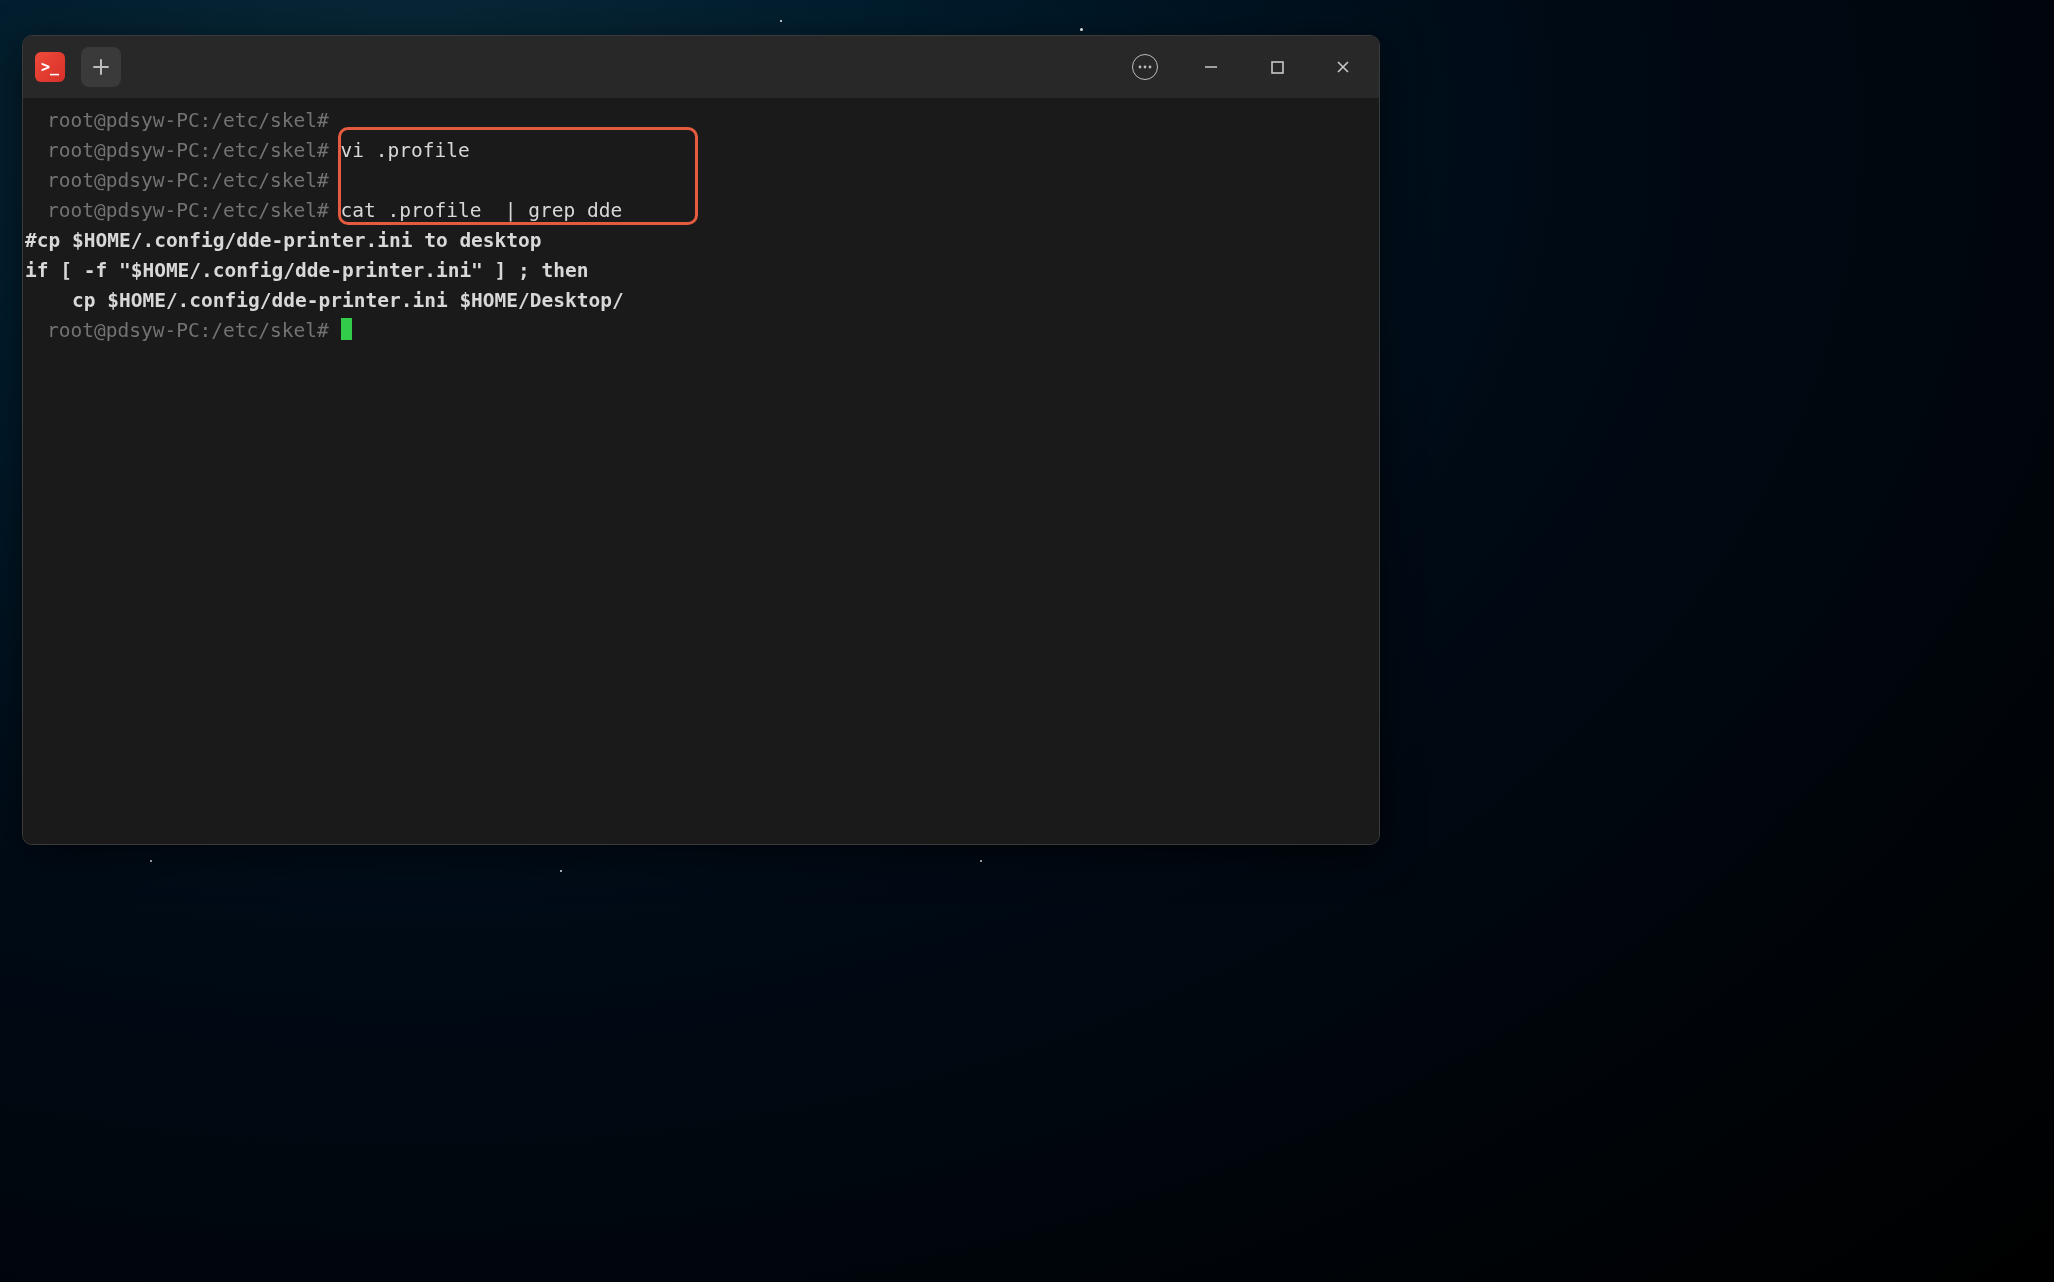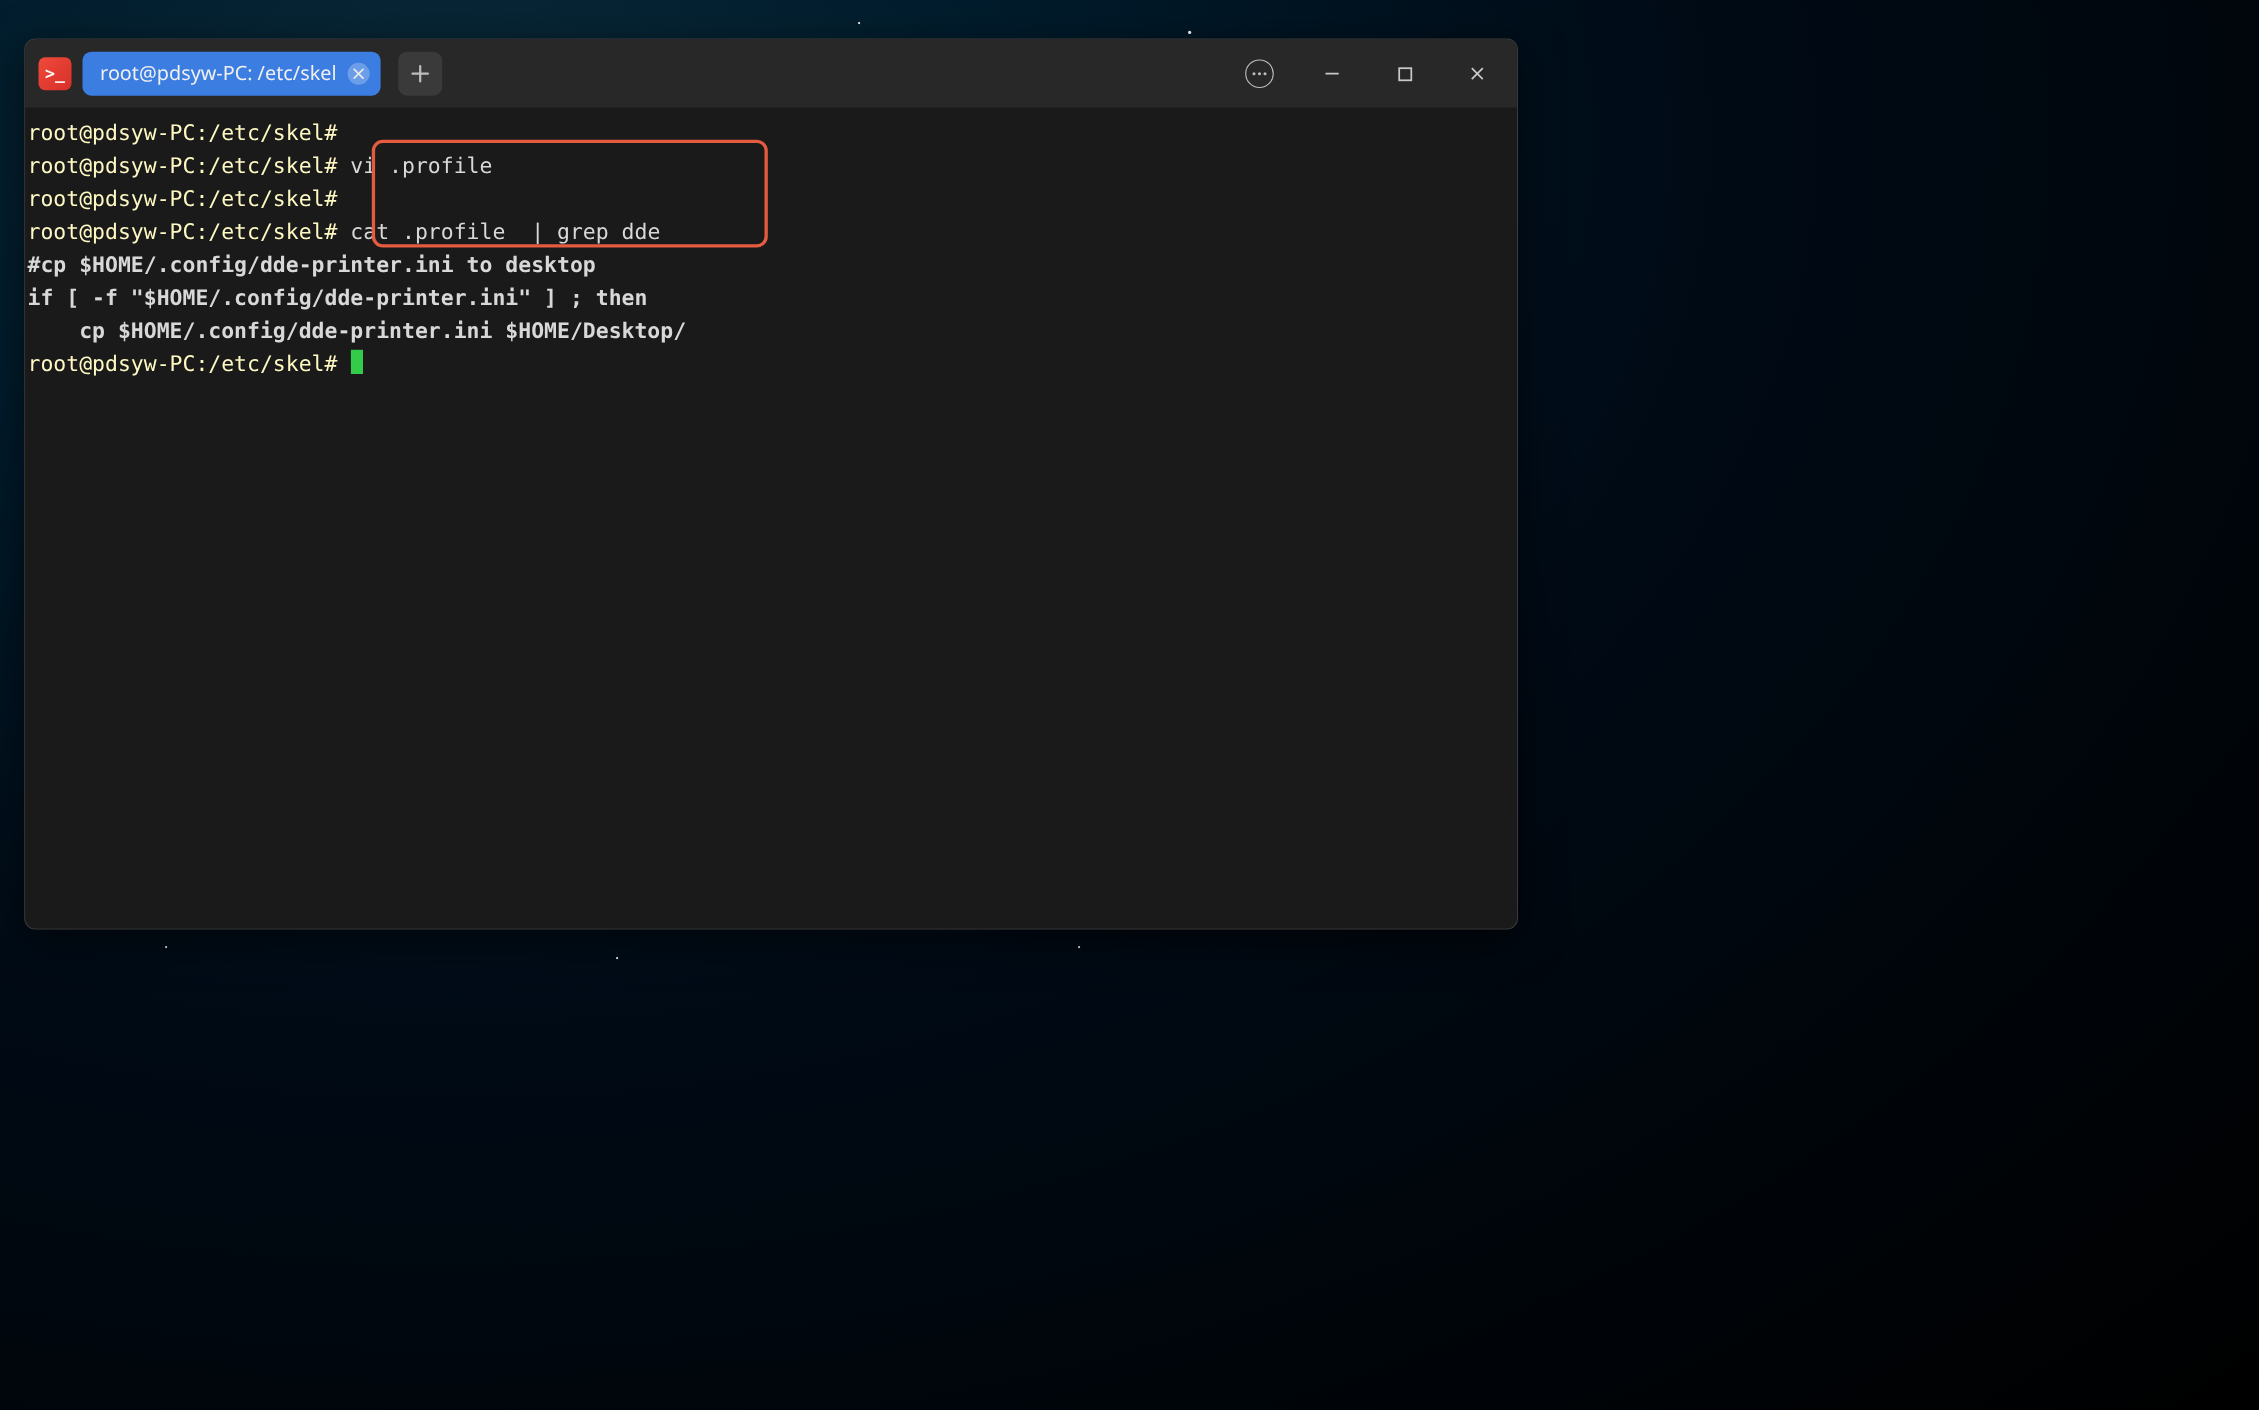--- a/index.html
+++ b/index.html
@@ -114,21 +114,21 @@
     flex: 1;
     background: #1a1a1a;
     padding: 8px 2px 4px 2px;
     font-size: 19.5px;
     line-height: 30px;
     white-space: pre;
     color: #d8d8d8;
     position: relative;
     overflow: hidden;
   }
-  .prompt { color: #fef9c3; }
+  .prompt { color: #737373; margin-left: 22px; }
   .cmd   { color: #d8d8d8; }
   .out   { color: #d8d8d8; font-weight: bold; }
   .cursor-block {
     display: inline-block;
     width: 11px; height: 22px;
     background: #33cc4a;
     vertical-align: -3px;
   }
 
   .highlight-box {
@@ -145,28 +145,20 @@
 <div class="star s2"></div>
 <div class="star s3"></div>
 <div class="star s4"></div>
 <div class="star s5"></div>
 
 <div class="window">
 
   <div class="titlebar">
     <div class="app-icon">&gt;_</div>
 
-    <div class="tab">
-      <span class="tab-title">root@pdsyw-PC: /etc/skel</span>
-      <span class="tab-close">
-        <svg width="10" height="10" viewBox="0 0 10 10">
-            <path d="M1 1 L9 9 M9 1 L1 9" stroke="#e8e8e8" stroke-width="1.6" stroke-linecap="round"></path>
-          </svg>
-      </span>
-    </div>
 
     <div class="new-tab">
       <svg width="18" height="18" viewBox="0 0 18 18">
           <path d="M9 2 V16 M2 9 H16" stroke="#bdbdbd" stroke-width="2" stroke-linecap="round"></path>
         </svg>
     </div>
 
     <div class="titlebar-spacer"></div>
 
     <div class="win-controls">

